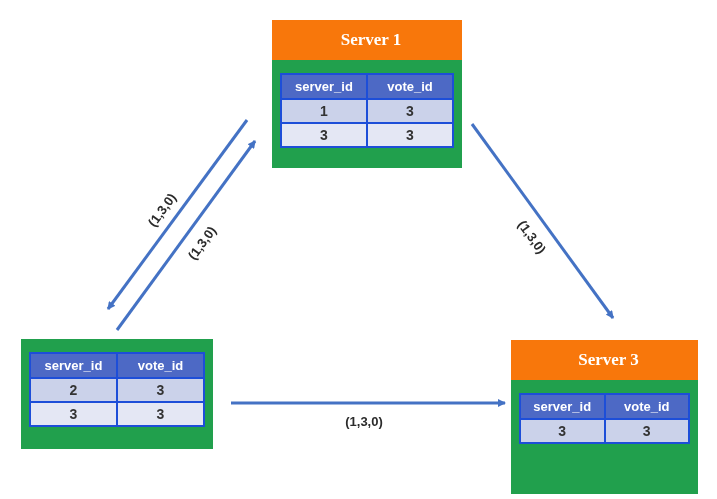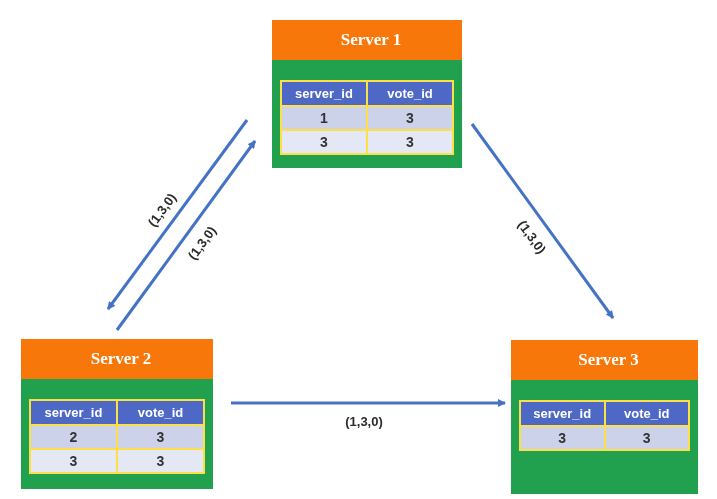--- a/index.html
+++ b/index.html
@@ -35,24 +35,24 @@
     font-weight: bold; font-size: 17px;
     text-align: center; line-height: 40px; height: 40px; padding-left: 8px;
   }
   .server-body {
     background: var(--green-body, #21A04D);
     box-sizing: border-box;
     padding-top: 9px;
   }
   .server-table {
     width: calc(100% - 16px);
-    margin: 11px auto;
+    margin: 4px auto;
     border-collapse: separate;
     border-spacing: 2px;
-    background: #fde047;
+    background: #1d4ed8;
   }
   .server-table th {
     background: var(--table-header-blue, #4D69C5);
     color: var(--header-text, #ffffff);
     font-size: 13px; font-weight: bold;
     text-align: center; padding: 4px 2px;
     width: 50%;
   }
   .server-table td {
     font-size: 14px; font-weight: bold;
@@ -114,21 +114,20 @@
           <tr>
             <td>3</td>
             <td>3</td>
           </tr>
         </tbody>
       </table>
     </div>
   </div>
 
   <div class="server" id="server2">
-    <div class="server-header">Server 2</div>
     <div class="server-body">
       <table class="server-table">
         <thead>
           <tr>
             <th>server_id</th>
             <th>vote_id</th>
           </tr>
         </thead>
         <tbody>
           <tr>

